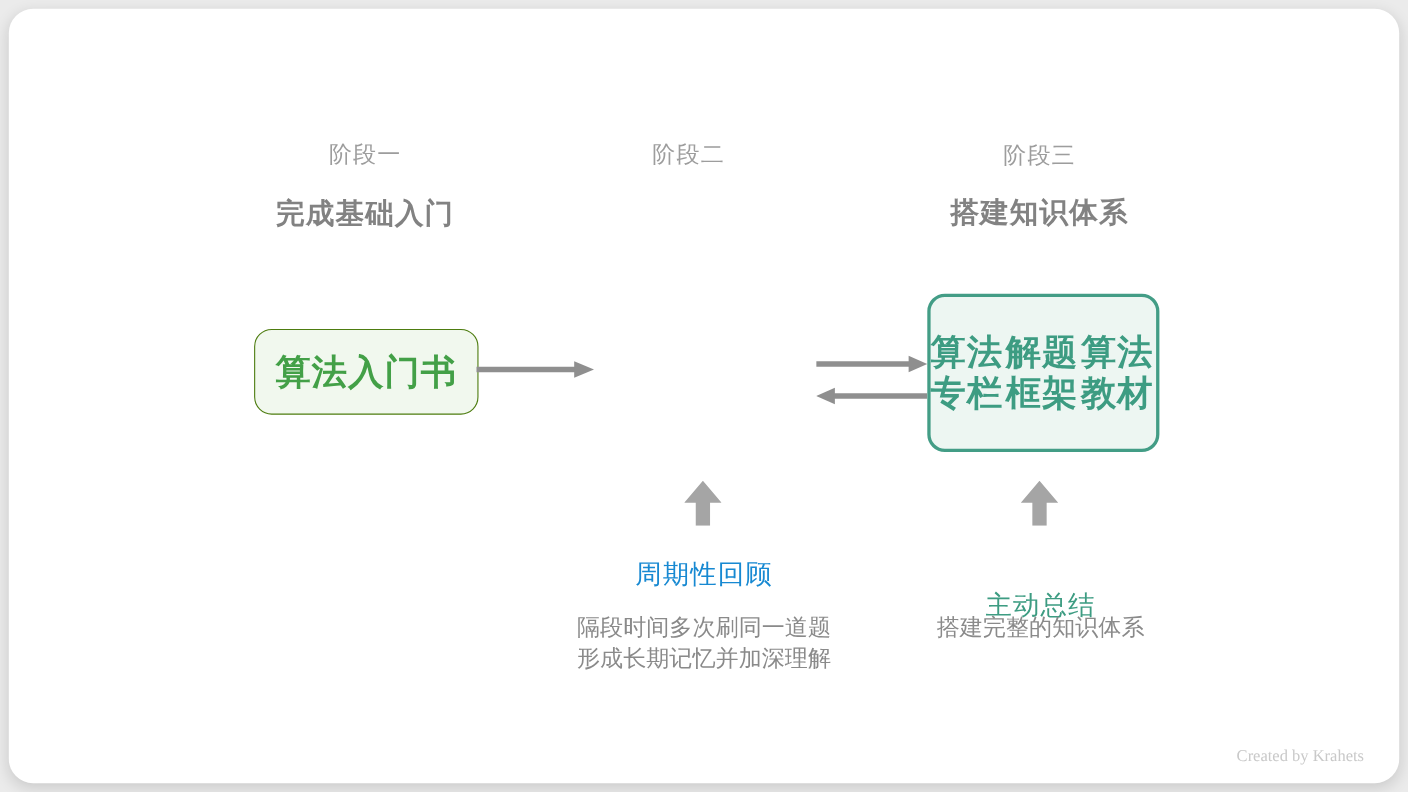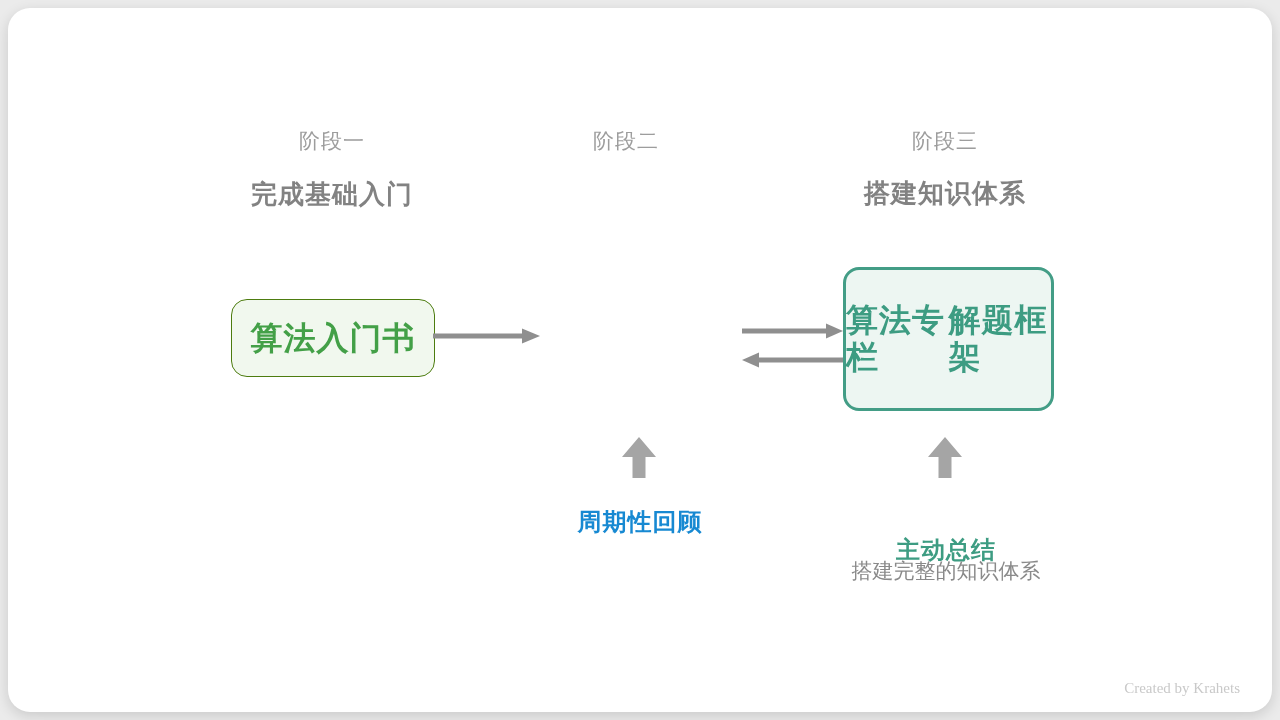--- a/index.html
+++ b/index.html
@@ -53,21 +53,21 @@
   .node-blue  { border: 3px solid #2288d4; background: #ecf5fc; color: #1789d2; }
   .node-teal  { border: 3px solid #439d86; background: #edf6f2; color: #3d9c82; }
   .node-line { line-height: 37px; }
 
   
   .method-title {
     position: absolute;
     width: 300px;
     text-align: center;
     font-size: 24px;
-    font-weight: bold;
+    font-weight: normal;
     letter-spacing: 1px;
   }
   .method-title.blue { color: #1789d2; }
   .method-title.teal { color: #3d9c82; margin-top: 28px; }
   .method-desc {
     position: absolute;
     width: 320px;
     text-align: center;
     font-size: 21px;
     line-height: 28px;
@@ -103,20 +103,21 @@
   </div>
 
   <div class="node node-green" style="left:223px; top:291px; width:202px; height:76px;">
     <div class="node-line">算法入门书</div>
   </div>
 
 
   <div class="node node-teal" style="left:835px; top:259px; width:205px; height:138px;">
     <div class="node-line">算法专栏</div>
     <div class="node-line">解题框架</div>
+    <div class="node-line">算法教材</div>
   </div>
 
   <div class="abs" style="left:425px; top:318px;">
     <svg width="107" height="20">
       <line x1="0" y1="10" x2="90" y2="10" stroke="#8f8f8f" stroke-width="5"></line>
       <polygon points="89,2.5 107,10 89,17.5" fill="#8f8f8f"></polygon>
     </svg>
   </div>
   <div class="abs" style="left:734px; top:313px;">
     <svg width="101" height="20">
@@ -136,20 +137,24 @@
       <polygon points="17,0 34,20 23.5,20 23.5,41 10.5,41 10.5,20 0,20" fill="#a5a5a5"></polygon>
     </svg>
   </div>
   <div class="abs" style="left:920px; top:429px;">
     <svg width="34" height="41">
       <polygon points="17,0 34,20 23.5,20 23.5,41 10.5,41 10.5,20 0,20" fill="#a5a5a5"></polygon>
     </svg>
   </div>
 
   <div class="method-title blue" style="left:482px; top:498px;">周期性回顾</div>
+  <div class="method-desc" style="left:472px; top:549px;">
+    <div>隔段时间多次刷同一道题</div>
+    <div>形成长期记忆并加深理解</div>
+  </div>
 
   <div class="method-title teal" style="left:788px; top:498px;">主动总结</div>
   <div class="method-desc" style="left:778px; top:549px;">
     <div>搭建完整的知识体系</div>
   </div>
 
   <div class="watermark">Created by Krahets</div>
 
 </div>
 

